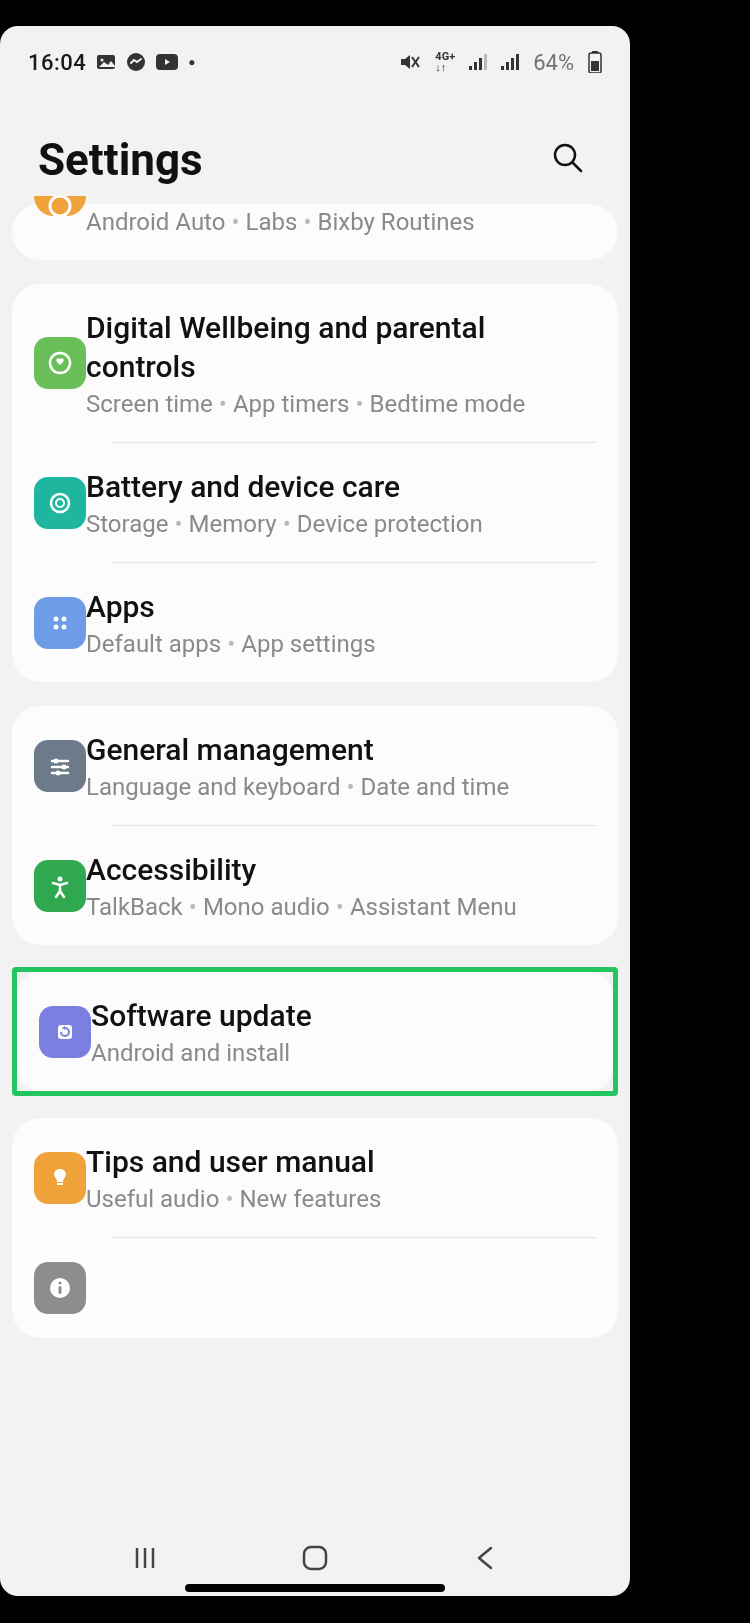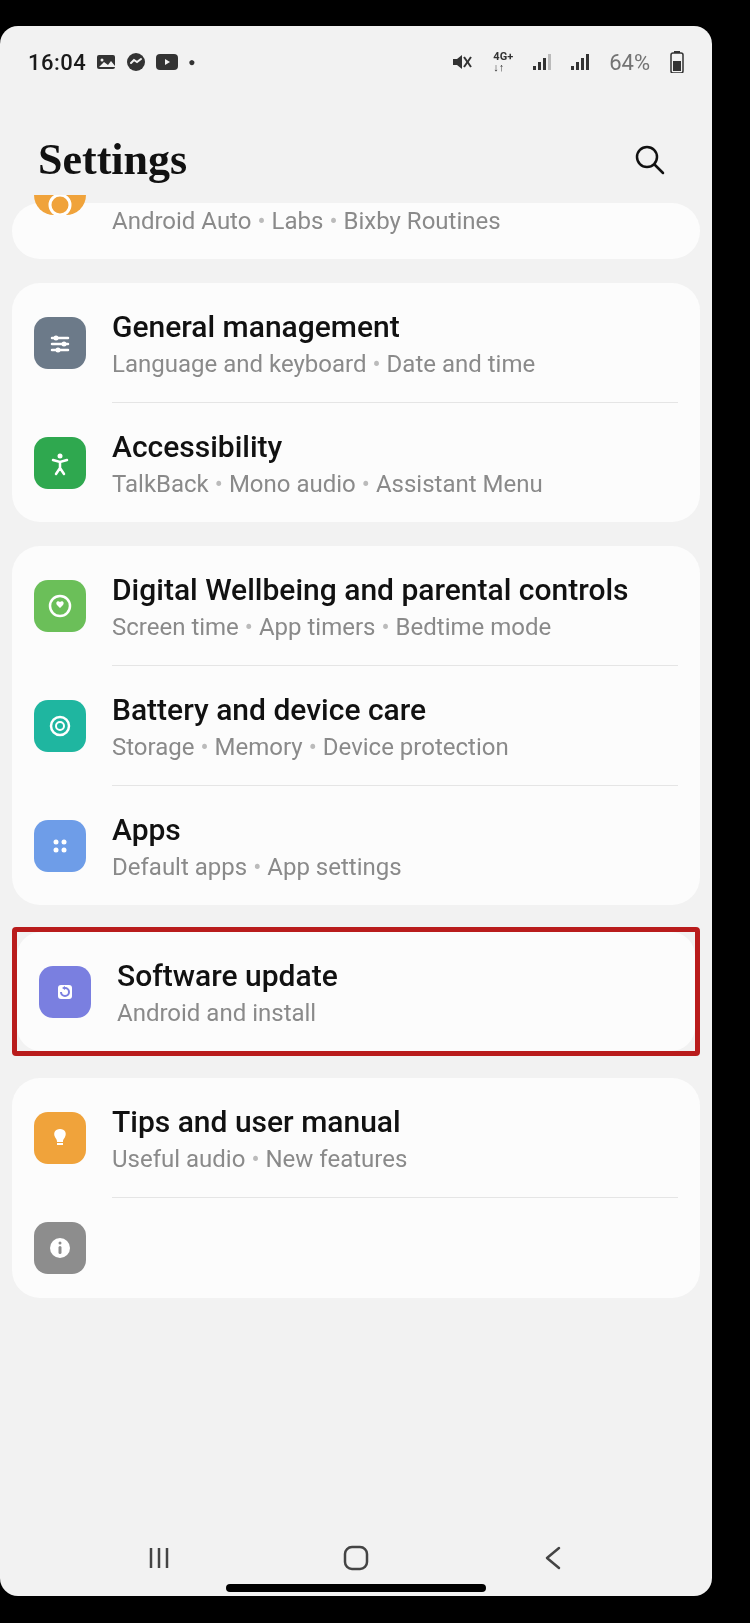--- a/index.html
+++ b/index.html
@@ -7,76 +7,74 @@
     width: 750px;
     height: 1623px;
     background: #000;
     font-family: -apple-system, BlinkMacSystemFont, "Segoe UI", Roboto, sans-serif;
     overflow: hidden;
   }
   .screen {
     position: absolute;
     top: 26px;
     left: 0;
-    width: 712px;
+    width: 630px;
     height: 1570px;
     background: #f2f2f2;
     border-radius: 18px;
   }
   .statusbar {
     display: flex;
     justify-content: space-between;
     align-items: center;
     padding: 12px 28px 0 28px;
     height: 60px;
     font-size: 22px;
     color: #1a1a1a;
   }
   .sb-left { display: flex; align-items: center; gap: 10px; }
-  .sb-right { display: flex; align-items: center; gap: 20px; }
+  .sb-right { display: flex; align-items: center; gap: 14px; }
   .sb-clock { font-weight: 500; letter-spacing: 0.5px; }
   .sb-ico { display: inline-flex; }
   .header {
     display: flex;
     justify-content: space-between;
-    align-items: center;
+    align-items: flex-start;
     padding: 48px 38px 18px 38px;
-    font-family: Liberation Serif, serif;
   }
   .header h1 { font-size: 44px; font-weight: 700; color: #111; }
   .search-btn { display:flex; align-items:center; justify-content:center; width:48px; height:48px; }
   .content { padding: 0 12px; }
   .card {
     background: #fcfcfc;
     border-radius: 28px;
     margin-bottom: 24px;
   }
   .row {
     display: flex;
     align-items: center;
     padding: 24px 22px;
-    gap: 26px;
   }
   .row.partial-top { padding-top: 0; }
   .icon-wrap {
     width: 52px;
     height: 52px;
     border-radius: 14px;
     display: flex;
     align-items: center;
     justify-content: center;
     flex-shrink: 0;
   }
   .icon-wrap.partial { height: 20px; align-self:flex-start; margin-top:-8px; overflow:hidden; border-radius: 0 0 28px 28px;}
   .row-body { flex: 1; }
   .row-title { font-size: 30px; color: #111; font-weight: 500; line-height:1.3; }
   .row-sub { font-size: 24px; color: #8a8a8a; margin-top: 4px; }
   .divider { height: 1px; background: #e5e5e5; margin-left: 100px; margin-right: 22px; }
   .highlight {
-    border: 5px solid #b91c1c;
+    border: 5px solid #22c55e;
     border-radius: 4px;
     margin: -2px 0 22px 0;
     padding: 0;
   }
   .highlight .card { margin-bottom: 0; border-radius: 24px; }
   .navbar {
     position: absolute;
     bottom: 0;
     left: 0;
     width: 100%;
@@ -186,20 +184,69 @@
         <div class="row-body">
           <div class="row-sub">
             <span>Android Auto</span><span class="dot-sep">•</span><span>Labs</span><span class="dot-sep">•</span><span>Bixby Routines</span>
           </div>
         </div>
       </div>
     </div>
 
     <div class="card">
       <div class="row">
+        <div class="icon-wrap" style="background:#6bbf59;">
+          <svg width="30" height="30" viewBox="0 0 30 30">
+              <circle cx="15" cy="15" r="10" stroke="#fff" stroke-width="2.5" fill="none"></circle>
+              <path d="M15 11 C13 9 10 11 12 14 L15 17 L18 14 C20 11 17 9 15 11 Z" fill="#fff"></path>
+            </svg>
+        </div>
+        <div class="row-body">
+          <div class="row-title">Digital Wellbeing and parental controls</div>
+          <div class="row-sub">
+            <span>Screen time</span><span class="dot-sep">•</span><span>App timers</span><span class="dot-sep">•</span><span>Bedtime mode</span>
+          </div>
+        </div>
+      </div>
+      <div class="divider"></div>
+      <div class="row">
+        <div class="icon-wrap" style="background:#1fb6a0;">
+          <svg width="30" height="30" viewBox="0 0 30 30">
+              <circle cx="15" cy="15" r="9" stroke="#fff" stroke-width="2.5" fill="none"></circle>
+              <circle cx="15" cy="15" r="4" stroke="#fff" stroke-width="2" fill="none"></circle>
+            </svg>
+        </div>
+        <div class="row-body">
+          <div class="row-title">Battery and device care</div>
+          <div class="row-sub">
+            <span>Storage</span><span class="dot-sep">•</span><span>Memory</span><span class="dot-sep">•</span><span>Device protection</span>
+          </div>
+        </div>
+      </div>
+      <div class="divider"></div>
+      <div class="row">
+        <div class="icon-wrap" style="background:#6e9de8;">
+          <svg width="30" height="30" viewBox="0 0 30 30">
+              <circle cx="11" cy="11" r="2.5" fill="#fff"></circle>
+              <circle cx="19" cy="11" r="2.5" fill="#fff"></circle>
+              <circle cx="11" cy="19" r="2.5" fill="#fff"></circle>
+              <circle cx="19" cy="19" r="2.5" fill="#fff"></circle>
+            </svg>
+        </div>
+        <div class="row-body">
+          <div class="row-title">Apps</div>
+          <div class="row-sub">
+            <span>Default apps</span><span class="dot-sep">•</span><span>App settings</span>
+          </div>
+        </div>
+      </div>
+    </div>
+
+    <div class="card">
+      <div class="row">
         <div class="icon-wrap" style="background:#6c7a89;">
           <svg width="30" height="30" viewBox="0 0 30 30">
               <line x1="7" y1="10" x2="23" y2="10" stroke="#fff" stroke-width="2.5" stroke-linecap="round"></line>
               <circle cx="11" cy="10" r="2.5" fill="#fff"></circle>
               <line x1="7" y1="16" x2="23" y2="16" stroke="#fff" stroke-width="2.5" stroke-linecap="round"></line>
               <circle cx="19" cy="16" r="2.5" fill="#fff"></circle>
               <line x1="7" y1="22" x2="23" y2="22" stroke="#fff" stroke-width="2.5" stroke-linecap="round"></line>
               <circle cx="13" cy="22" r="2.5" fill="#fff"></circle>
             </svg>
         </div>
@@ -215,69 +262,20 @@
         <div class="icon-wrap" style="background:#2fa84f;">
           <svg width="30" height="30" viewBox="0 0 30 30">
               <circle cx="15" cy="8" r="2.5" fill="#fff"></circle>
               <path d="M8 12 L15 14 L22 12 M15 14 V20 M15 20 L11 26 M15 20 L19 26" stroke="#fff" stroke-width="2.5" stroke-linecap="round" fill="none"></path>
             </svg>
         </div>
         <div class="row-body">
           <div class="row-title">Accessibility</div>
           <div class="row-sub">
             <span>TalkBack</span><span class="dot-sep">•</span><span>Mono audio</span><span class="dot-sep">•</span><span>Assistant Menu</span>
-          </div>
-        </div>
-      </div>
-    </div>
-
-    <div class="card">
-      <div class="row">
-        <div class="icon-wrap" style="background:#6bbf59;">
-          <svg width="30" height="30" viewBox="0 0 30 30">
-              <circle cx="15" cy="15" r="10" stroke="#fff" stroke-width="2.5" fill="none"></circle>
-              <path d="M15 11 C13 9 10 11 12 14 L15 17 L18 14 C20 11 17 9 15 11 Z" fill="#fff"></path>
-            </svg>
-        </div>
-        <div class="row-body">
-          <div class="row-title">Digital Wellbeing and parental controls</div>
-          <div class="row-sub">
-            <span>Screen time</span><span class="dot-sep">•</span><span>App timers</span><span class="dot-sep">•</span><span>Bedtime mode</span>
-          </div>
-        </div>
-      </div>
-      <div class="divider"></div>
-      <div class="row">
-        <div class="icon-wrap" style="background:#1fb6a0;">
-          <svg width="30" height="30" viewBox="0 0 30 30">
-              <circle cx="15" cy="15" r="9" stroke="#fff" stroke-width="2.5" fill="none"></circle>
-              <circle cx="15" cy="15" r="4" stroke="#fff" stroke-width="2" fill="none"></circle>
-            </svg>
-        </div>
-        <div class="row-body">
-          <div class="row-title">Battery and device care</div>
-          <div class="row-sub">
-            <span>Storage</span><span class="dot-sep">•</span><span>Memory</span><span class="dot-sep">•</span><span>Device protection</span>
-          </div>
-        </div>
-      </div>
-      <div class="divider"></div>
-      <div class="row">
-        <div class="icon-wrap" style="background:#6e9de8;">
-          <svg width="30" height="30" viewBox="0 0 30 30">
-              <circle cx="11" cy="11" r="2.5" fill="#fff"></circle>
-              <circle cx="19" cy="11" r="2.5" fill="#fff"></circle>
-              <circle cx="11" cy="19" r="2.5" fill="#fff"></circle>
-              <circle cx="19" cy="19" r="2.5" fill="#fff"></circle>
-            </svg>
-        </div>
-        <div class="row-body">
-          <div class="row-title">Apps</div>
-          <div class="row-sub">
-            <span>Default apps</span><span class="dot-sep">•</span><span>App settings</span>
           </div>
         </div>
       </div>
     </div>
 
     <div class="highlight">
       <div class="card">
         <div class="row">
           <div class="icon-wrap" style="background:#7a7fe0;">
             <svg width="30" height="30" viewBox="0 0 30 30">

